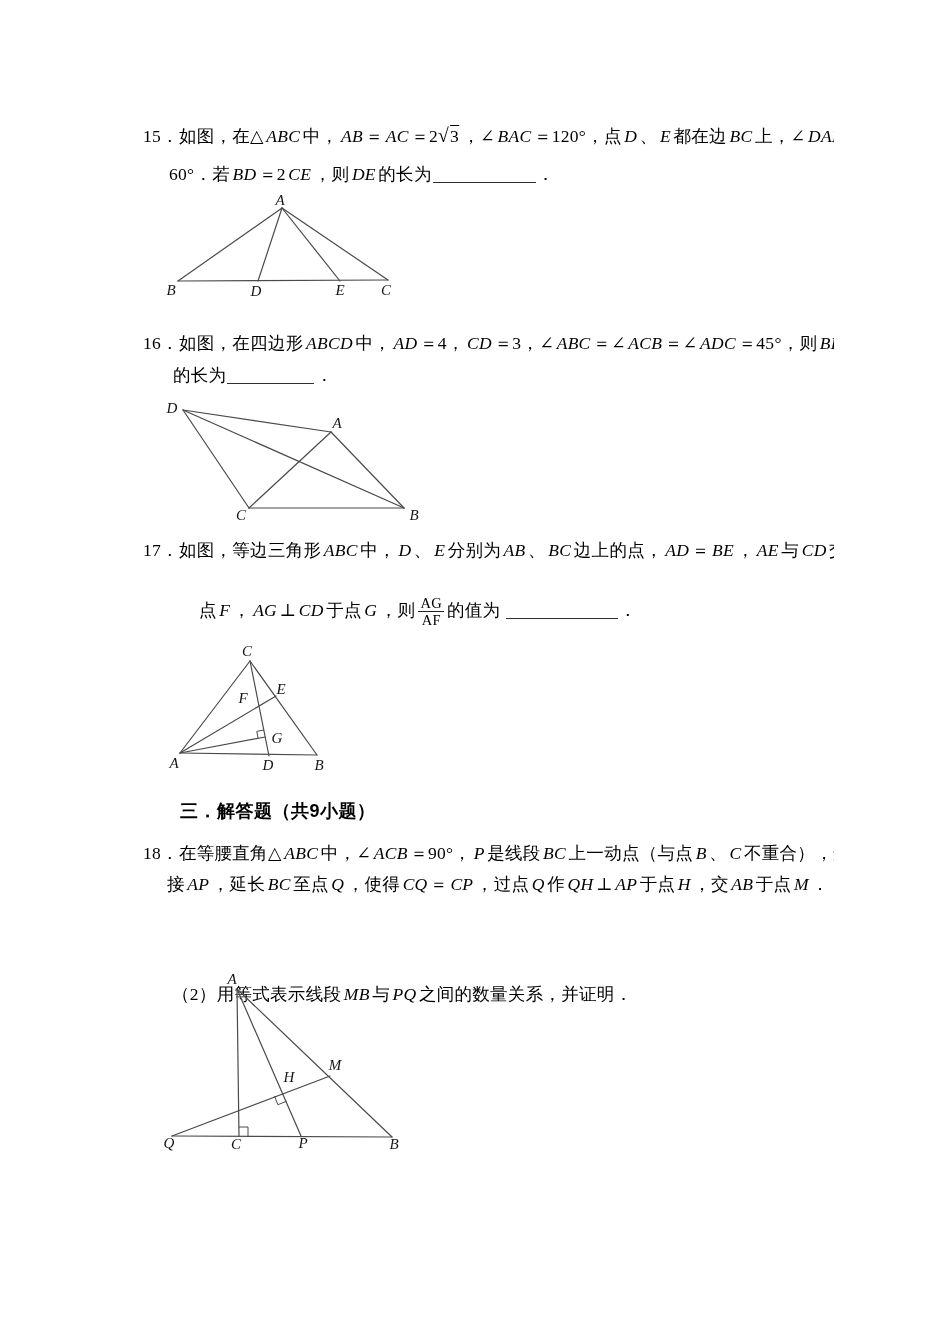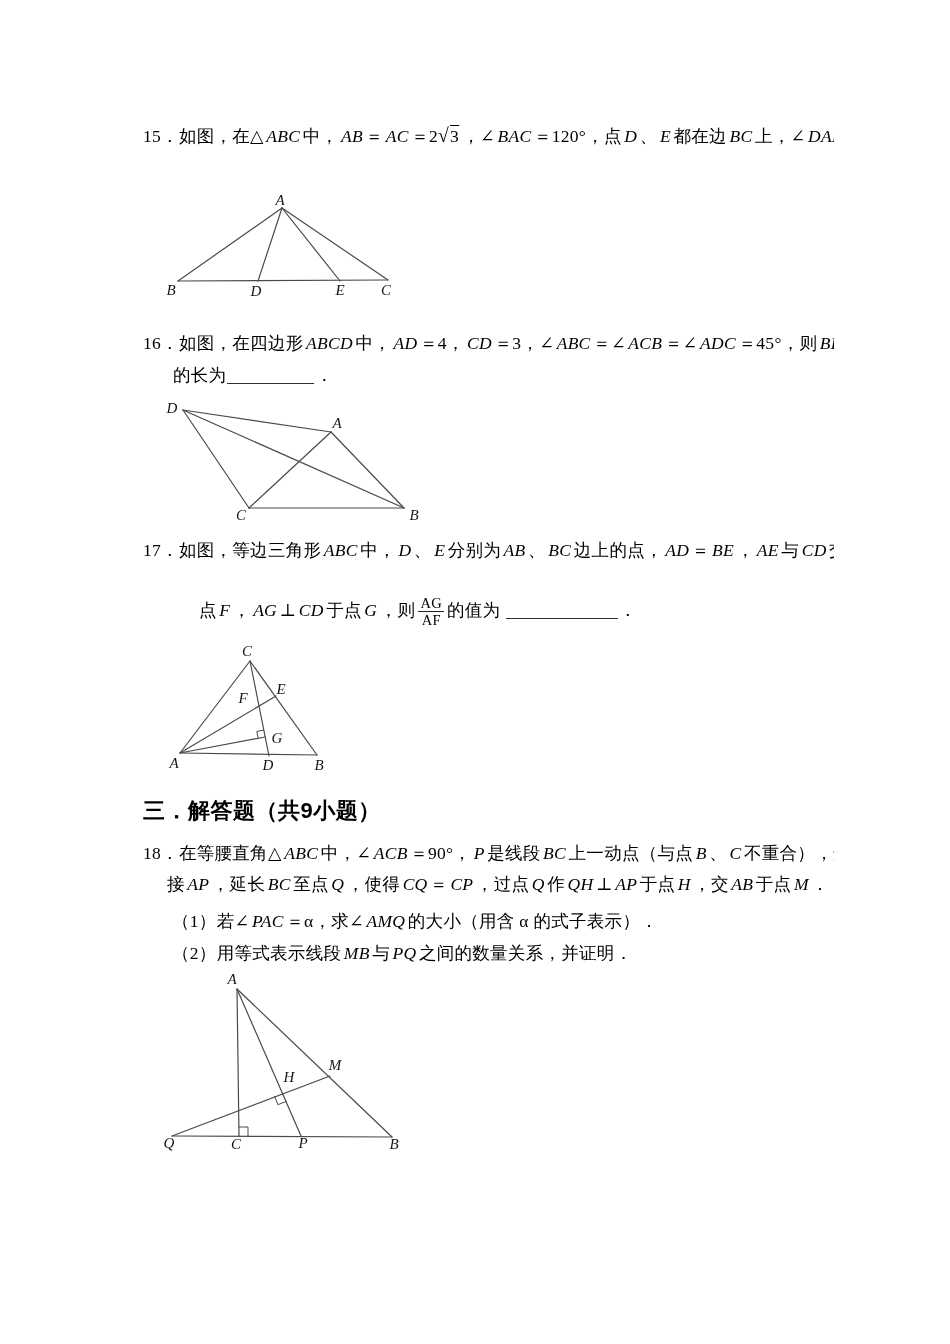--- a/index.html
+++ b/index.html
@@ -8,22 +8,23 @@
     font-family:"Liberation Serif","DejaVu Serif",serif;color:#000000;
     overflow:hidden;
   }
   .qline{
     position:absolute;white-space:nowrap;
     font-size:17.5px;line-height:24px;letter-spacing:0.3px;
   }
   .tall-line{line-height:48px;margin-left:32px;}
   .section-title{
     position:absolute;white-space:nowrap;
-    font-size:22px;line-height:24px;font-weight:bold;letter-spacing:0.5px;
+    font-size:18px;line-height:24px;font-weight:bold;letter-spacing:0.5px;
     font-family:"Liberation Sans","DejaVu Sans",sans-serif;
+    margin-left:37px;
   }
   .seg-t{font-style:normal;}
   .seg-v{font-style:italic;margin:0 2.5px;}
   .seg-blank{
     display:inline-block;height:15px;border-bottom:1.3px solid #2f2f2f;
     vertical-align:-3px;margin:0 1px;
   }
   .seg-sqrt{display:inline-block;margin-right:2px;}
   .sqrt-sign{font-size:1.12em;}
   .sqrt-body{text-decoration:overline;padding:0 1px;}
@@ -43,20 +44,21 @@
     font-family:"Liberation Serif","DejaVu Serif",serif;
     font-style:italic;font-size:15px;fill:#161616;text-anchor:middle;
   }
 </style>
 </head>
 <body>
 
 <div class="page">
 
   <div class="qline" style="left:143px;top:124px"><span class="seg-t">15．如图，在△</span><span class="seg-v">ABC</span><span class="seg-t">中，</span><span class="seg-v">AB</span><span class="seg-t">＝</span><span class="seg-v">AC</span><span class="seg-t">＝2</span><span class="seg-sqrt"><span class="sqrt-sign">√</span><span class="sqrt-body">3</span></span><span class="seg-t">，∠</span><span class="seg-v">BAC</span><span class="seg-t">＝120°，点</span><span class="seg-v">D</span><span class="seg-t">、</span><span class="seg-v">E</span><span class="seg-t">都在边</span><span class="seg-v">BC</span><span class="seg-t">上，∠</span><span class="seg-v">DAE</span><span class="seg-t">＝</span></div>
+  <div class="qline" style="left:169px;top:162px"><span class="seg-t">60°．若</span><span class="seg-v">BD</span><span class="seg-t">＝2</span><span class="seg-v">CE</span><span class="seg-t">，则</span><span class="seg-v">DE</span><span class="seg-t">的长为</span><span class="seg-blank" style="width: 103px;"></span><span class="seg-t">．</span></div>
 
   <svg class="diagram" style="left:150px;top:190px" width="270" height="115" viewBox="150 190 270 115">
     <g>
       <line x1="178" y1="281" x2="388" y2="280"></line>
       <line x1="282" y1="208" x2="178" y2="281"></line>
       <line x1="282" y1="208" x2="258" y2="281"></line>
       <line x1="282" y1="208" x2="340" y2="281"></line>
       <line x1="282" y1="208" x2="388" y2="280"></line>
     </g>
     <text x="280" y="205">A</text>
@@ -103,22 +105,21 @@
     <text x="277" y="743">G</text>
     <text x="174" y="768">A</text>
     <text x="268" y="770">D</text>
     <text x="319" y="770">B</text>
   </svg>
 
   <div class="section-title" style="left:143px;top:799px">三．解答题（共9小题）</div>
 
   <div class="qline" style="left:143px;top:841px"><span class="seg-t">18．在等腰直角△</span><span class="seg-v">ABC</span><span class="seg-t">中，∠</span><span class="seg-v">ACB</span><span class="seg-t">＝90°，</span><span class="seg-v">P</span><span class="seg-t">是线段</span><span class="seg-v">BC</span><span class="seg-t">上一动点（与点</span><span class="seg-v">B</span><span class="seg-t">、</span><span class="seg-v">C</span><span class="seg-t">不重合），连</span></div>
   <div class="qline" style="left:167px;top:872px"><span class="seg-t">接</span><span class="seg-v">AP</span><span class="seg-t">，延长</span><span class="seg-v">BC</span><span class="seg-t">至点</span><span class="seg-v">Q</span><span class="seg-t">，使得</span><span class="seg-v">CQ</span><span class="seg-t">＝</span><span class="seg-v">CP</span><span class="seg-t">，过点</span><span class="seg-v">Q</span><span class="seg-t">作</span><span class="seg-v">QH</span><span class="seg-t">⊥</span><span class="seg-v">AP</span><span class="seg-t">于点</span><span class="seg-v">H</span><span class="seg-t">，交</span><span class="seg-v">AB</span><span class="seg-t">于点</span><span class="seg-v">M</span><span class="seg-t">．</span></div>
-  <div class="qline" style="left:172px;top:909px"><span class="seg-t">（1）若∠</span><span class="seg-v">PAC</span><span class="seg-t">＝α，求∠</span><span class="seg-v">AMQ</span><span class="seg-t">的大小（用含 α 的式子表示）．</span></div>
-  <div class="qline" style="left:172px;top:941px"><span class="seg-t">（2）用等式表示线段</span><span class="seg-v">MB</span><span class="seg-t">与</span><span class="seg-v">PQ</span><span class="seg-t">之间的数量关系，并证明．</span></div>
+  <div class="qline" style="left:172px;top:982px"><span class="seg-t">（2）用等式表示线段</span><span class="seg-v">MB</span><span class="seg-t">与</span><span class="seg-v">PQ</span><span class="seg-t">之间的数量关系，并证明．</span></div>
 
   <svg class="diagram" style="left:160px;top:972px" width="245" height="190" viewBox="160 972 245 190">
     <g>
       <line x1="172" y1="1136" x2="392" y2="1137"></line>
       <line x1="237" y1="989" x2="239" y2="1136"></line>
       <line x1="237" y1="989" x2="301" y2="1136"></line>
       <line x1="237" y1="989" x2="392" y2="1137"></line>
       <line x1="172" y1="1136" x2="330" y2="1076"></line>
       <polyline class="right-angle" points="239,1127 248,1127 248,1136"></polyline>
       <polyline class="right-angle" points="274.6,1096.3 277.9,1104.7 286.3,1101.4"></polyline>

